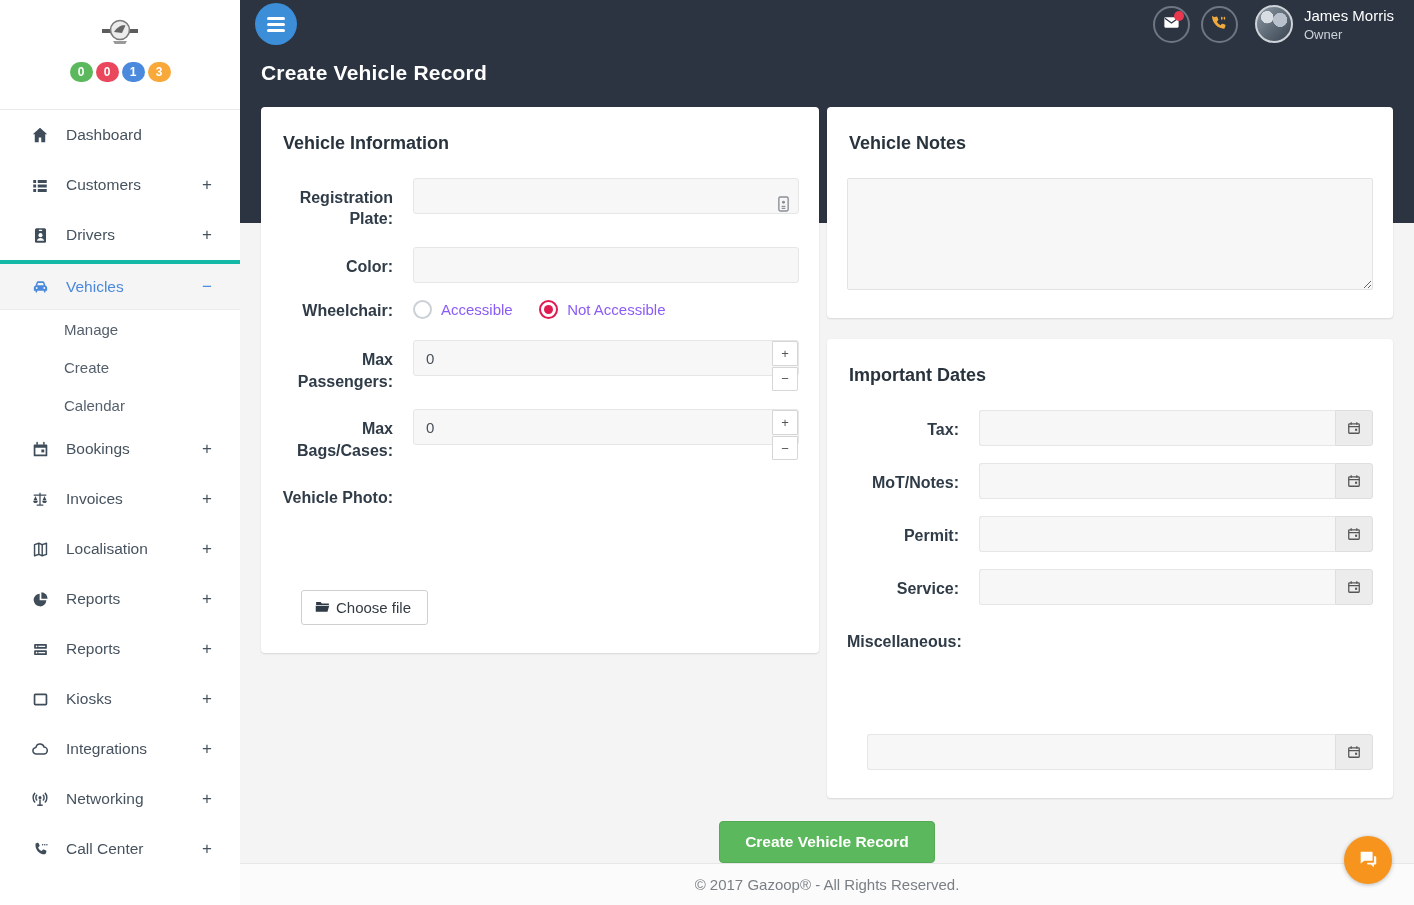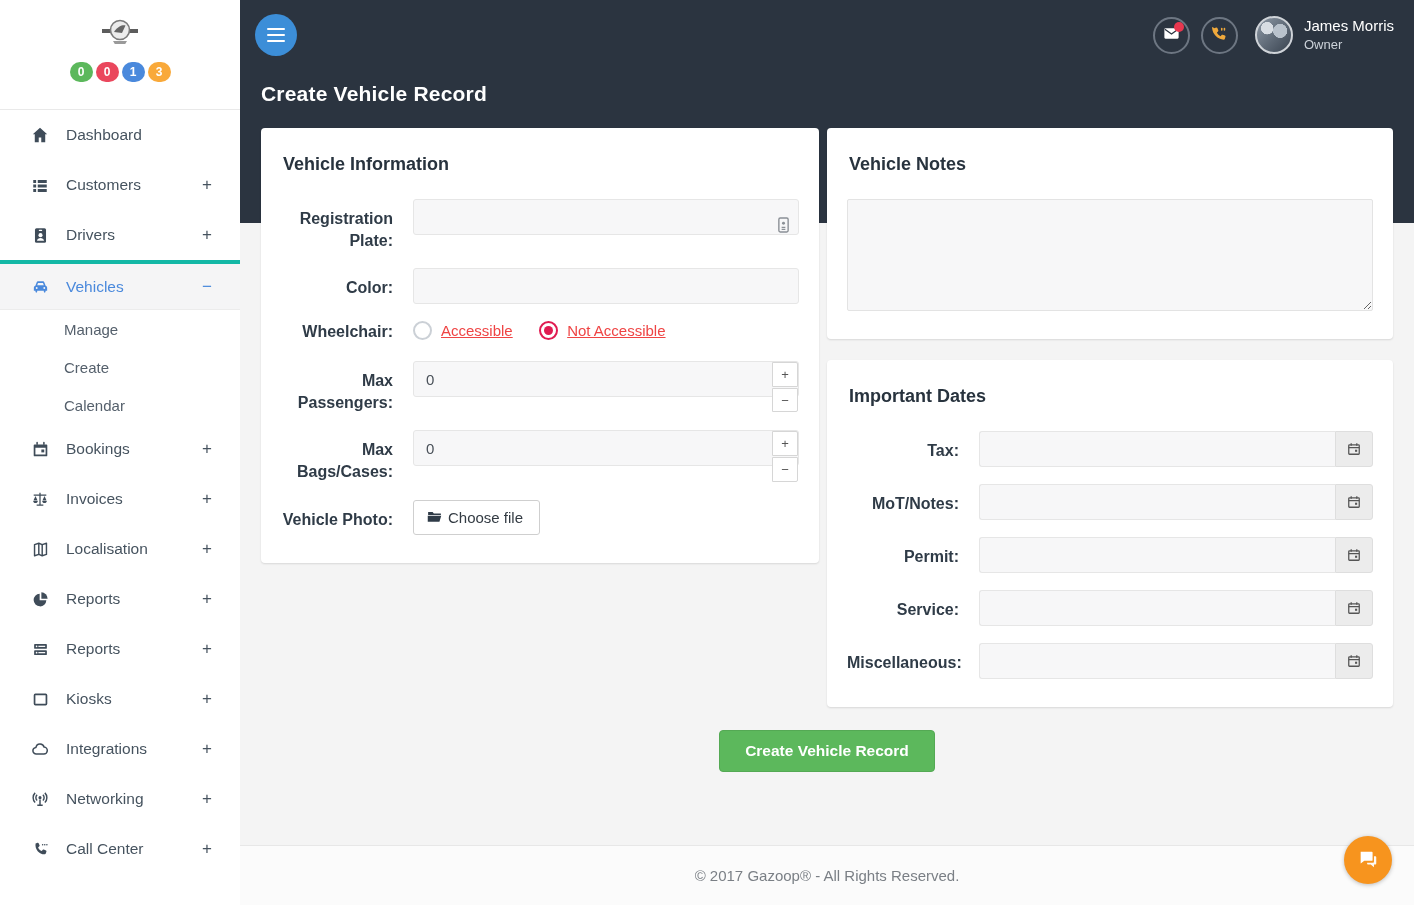--- a/index.html
+++ b/index.html
@@ -49,38 +49,38 @@
                 margin:12px 0 0 21px; letter-spacing:.2px; }
 
   .content { position:relative; z-index:2; padding:22px 21px 0; flex:1; }
   .cards { display:flex; gap:8px; align-items:flex-start; }
   .card { background:#fff; border-radius:4px; box-shadow:0 1px 2px rgba(0,0,0,.12); padding:20px 20px 24px; }
   .card h2 { font-size:18px; color:#28333e; margin:6px 2px 24px; }
   .col-left { width:558px; flex:0 0 558px; }
   .col-right { flex:1; display:flex; flex-direction:column; gap:21px; }
 
   .form-row { display:flex; margin-bottom:17px; }
-  .form-row:last-child { margin-bottom:4px; }
+  .form-row:last-child { margin-bottom:4px;flex-direction:column; }
   .form-label { width:112px; flex:0 0 112px; text-align:right; font-size:16px; font-weight:bold;
                 color:#2f3b47; padding-top:9px; line-height:1.35; }
   .form-field { flex:1; margin-left:20px; position:relative; }
   .tb { width:100%; height:36px; background:#f7f7f8; border:1px solid #e6e6e6; border-radius:3px;
         padding:0 34px 0 12px; font-size:15px; color:#4a5159; font-family:inherit; }
   .tb.ghost { color:#97a0a8; }
   .field-icon { position:absolute; right:9px; top:50%; transform:translateY(-50%); color:#8b9096; display:flex; }
 
   .radio-row { }
   .radio-row .form-label { padding-top:0; }
   .radio-opt { display:inline-flex; align-items:center; margin-right:22px; cursor:pointer; }
   .radio { width:19px; height:19px; border-radius:50%; border:2px solid #cbd0d6; background:#fff;
            display:inline-block; position:relative; }
   .radio.checked { border-color:#e01b51; }
   .radio.checked::after { content:''; position:absolute; left:3px; top:3px; width:9px; height:9px;
                           border-radius:50%; background:#e01b51; }
-  .radio-label { margin-left:9px; font-size:15px; color:#ef4444;text-decoration:underline; }
+  .radio-label { margin-left:9px; font-size:15px; color:#8b5cf6; }
 
   .stepper { position:absolute; right:1px; top:1px; bottom:1px; width:26px; display:flex; flex-direction:column; }
   .step { flex:1; background:#fff; border:1px solid #d6d6d6; color:#555; font-size:13px; line-height:1;
           display:flex; align-items:center; justify-content:center; cursor:pointer; padding:0; font-family:inherit; }
   .step.up { border-radius:0 2px 0 0; }
   .step.down { border-radius:0 0 2px 0; margin-top:1px; }
 
   .file-btn { display:inline-flex; align-items:center; gap:6px; background:#fff; border:1px solid #cfcfcf;
               border-radius:3px; padding:8px 16px 8px 13px; font-size:15px; color:#333b43; cursor:pointer;
               font-family:inherit; }

